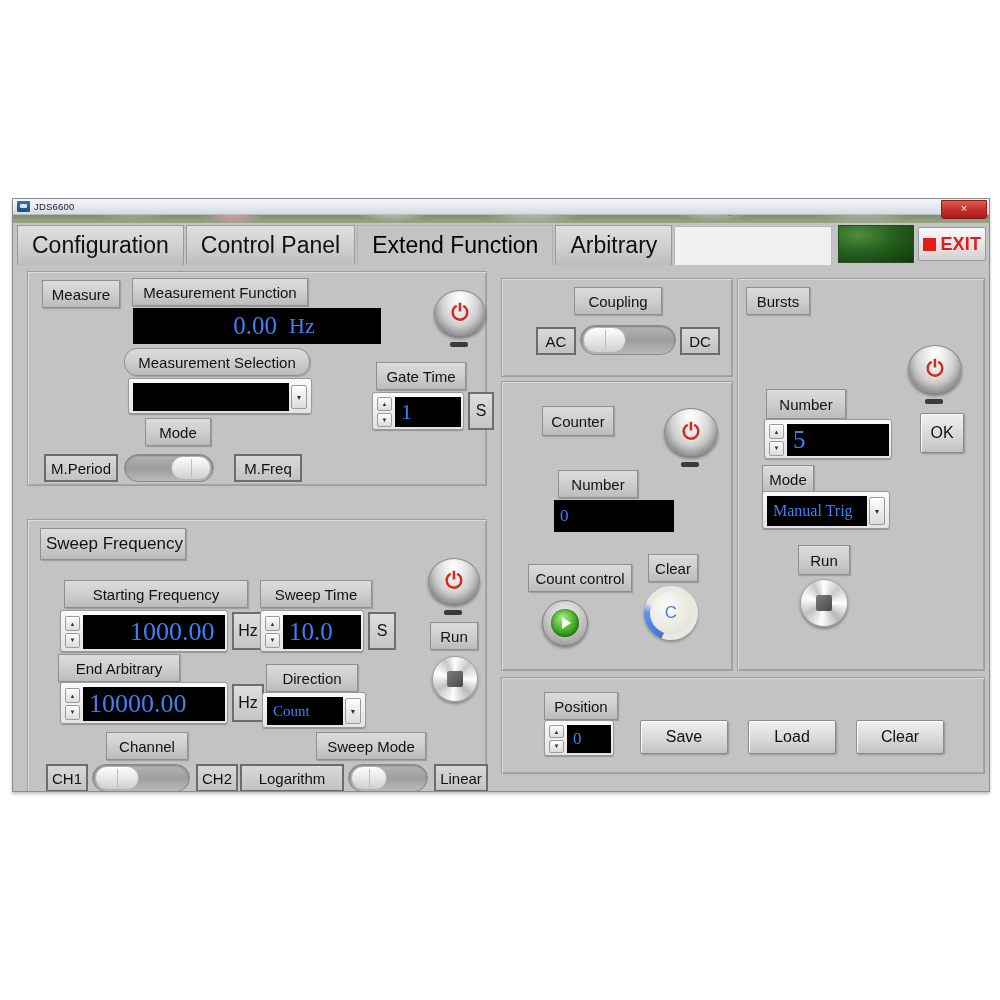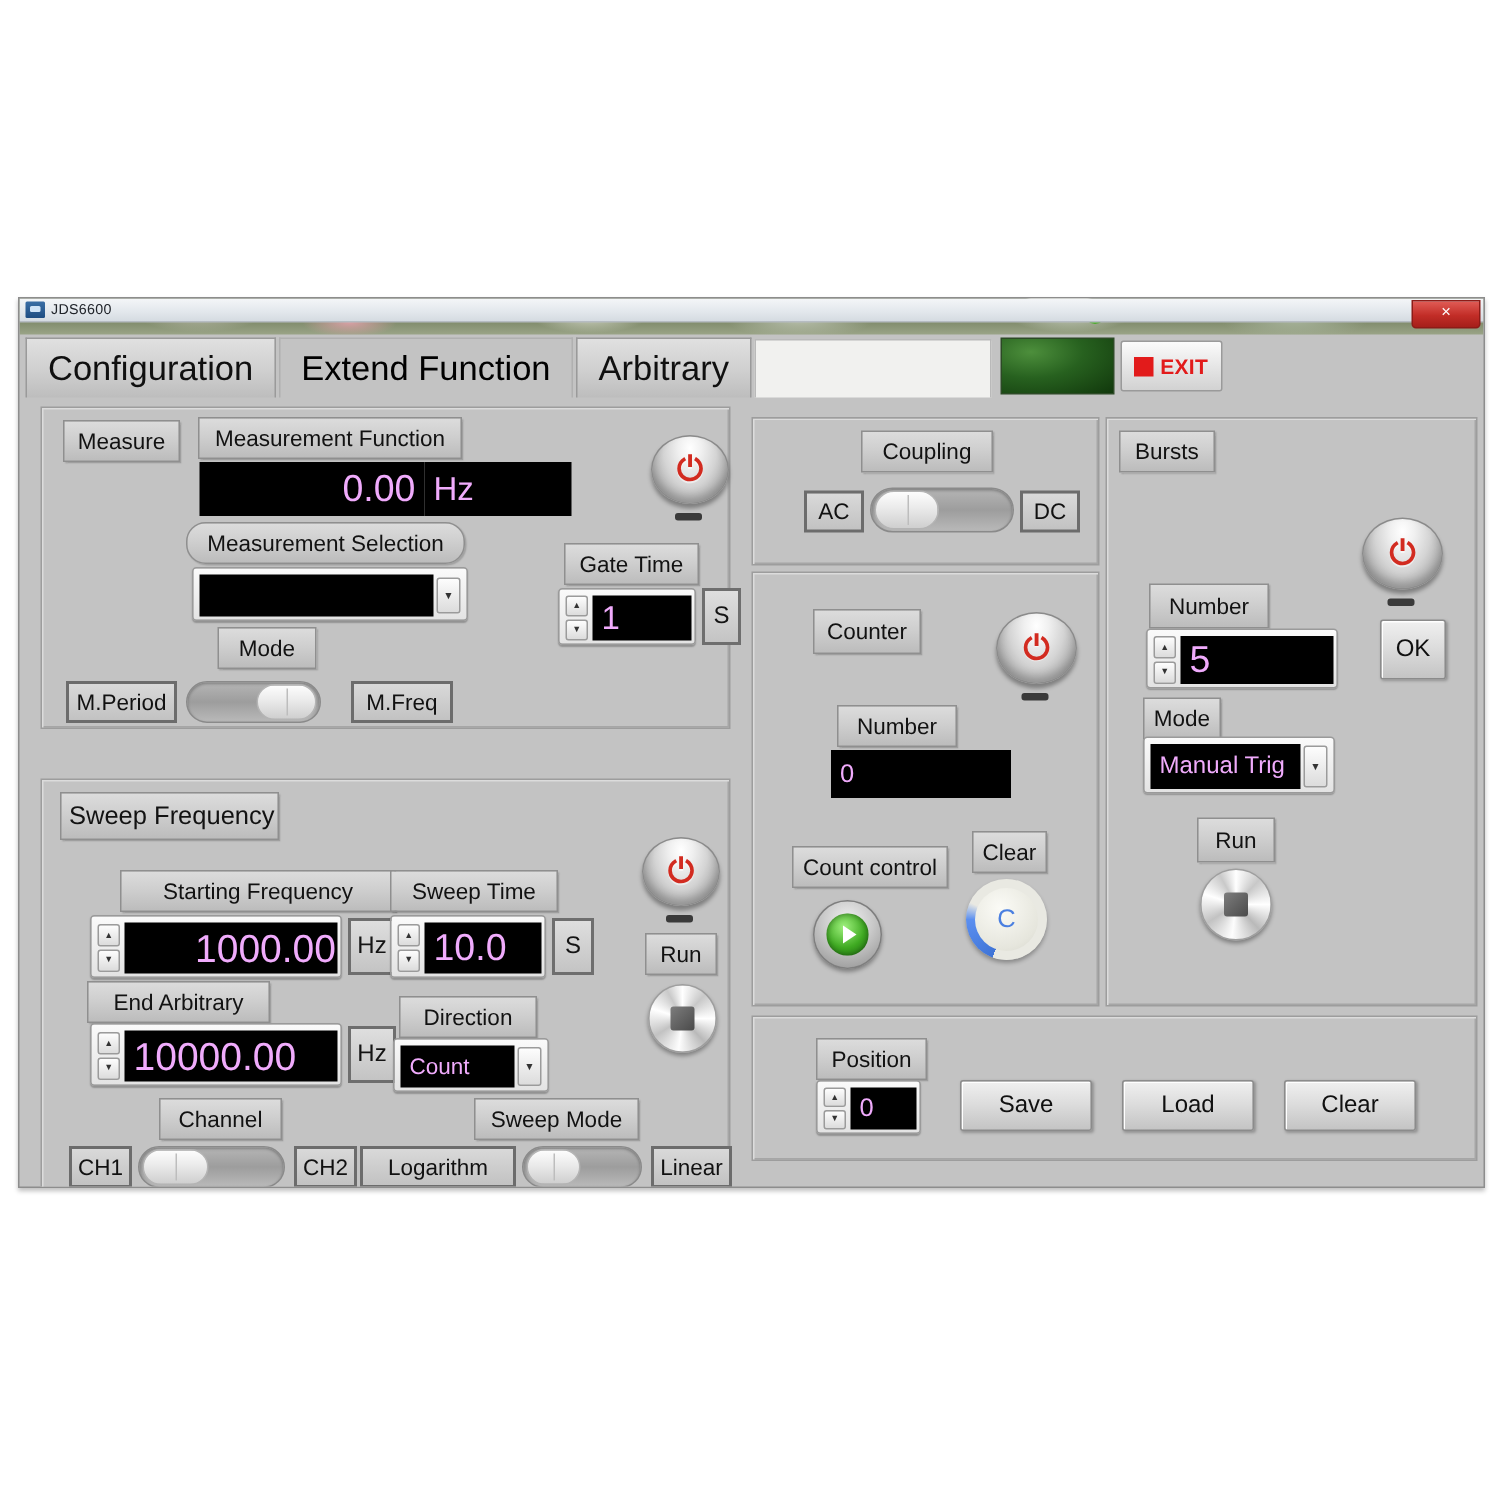--- a/index.html
+++ b/index.html
@@ -91,21 +91,21 @@
     border:1px solid #2d4a26;
   }
   .exit-btn{
     flex:0 0 auto;width:66px;height:32px;align-self:center;
     background:linear-gradient(180deg,#fbfbfb,#e2e2e2 60%,#d2d2d2);
     border:1px solid #9a9a9a;border-radius:2px;
     display:flex;align-items:center;justify-content:center;gap:4px;
     cursor:pointer;
   }
   .exit-sq{width:13px;height:13px;background:#e21b1b;}
-  .exit-label{font-size:14px;color:#e21b1b;font-weight:bold;letter-spacing:.2px;}
+  .exit-label{font-size:18px;color:#e21b1b;font-weight:bold;letter-spacing:.2px;}
 
   
   .panel{
     position:absolute;box-sizing:border-box;
     background:#c3c3c3;
     border:1px solid #9d9d9d;
     box-shadow:inset 1px 1px 0 #dcdcdc, inset -1px -1px 0 #a6a6a6;
   }
   
   .cap{
@@ -114,21 +114,21 @@
     border:1px solid #8f8f8f;
     display:flex;align-items:center;justify-content:center;
     font-size:15px;color:#121212;white-space:nowrap;padding:0 5px;
     box-shadow:1px 1px 1px rgba(0,0,0,.18);
   }
   .cap.tl{justify-content:flex-start;}
   
   .lcd{
     position:absolute;box-sizing:border-box;background:#000;
     display:flex;align-items:center;
-    color:#f0abfc;font-family:Liberation Sans, sans-serif;
+    color:#3b82f6;font-family:Liberation Serif, serif;
     overflow:hidden;
   }
   .lcd.right{justify-content:flex-end;padding-right:6px;}
   .lcd.left{justify-content:flex-start;padding-left:6px;}
   
   .sunk{
     position:absolute;box-sizing:border-box;
     background:linear-gradient(180deg,#fafafa,#e3e3e3);
     border:1px solid #9a9a9a;border-radius:3px;
     box-shadow:0 1px 1px rgba(0,0,0,.25);
@@ -274,20 +274,21 @@
   <div class="green-check"></div>
 
   <div id="titlebar">
     <div class="app-ico"></div>
     <div class="t-text">JDS6600</div>
   </div>
   <div class="win-close">×</div>
 
   <div id="tabbar">
     <div class="tab">Configuration</div>
+    <div class="tab">Control Panel</div>
     <div class="tab active">Extend Function</div>
     <div class="tab">Arbitrary</div>
     <div class="tab-filler"></div>
     <div class="led-green"></div>
     <div class="exit-btn">
       <div class="exit-sq"></div>
       <div class="exit-label">EXIT</div>
     </div>
   </div>
 
@@ -327,21 +328,21 @@
         <div>▼</div>
       </div>
       <div class="lcd left" style="left:22px;top:4px;width:66px;height:30px;font-size:22px;">1</div>
     </div>
     <div class="unit" style="left:440px;top:120px;width:26px;height:38px;">S</div>
   </div>
 
   <div class="panel" style="left:14px;top:295px;width:460px;height:280px;margin-top:25px;">
     <div class="cap tl" style="left:12px;top:8px;width:146px;height:32px;font-size:17px;">Sweep Frequency</div>
 
-    <div class="cap" style="left:52px;top:60px;width:184px;height:28px;">Starting Frequency</div>
+    <div class="cap" style="left:36px;top:60px;width:184px;height:28px;">Starting Frequency</div>
 
     <div class="sunk" style="left:32px;top:90px;width:168px;height:42px;">
       <div class="spin" style="left:4px;top:5px;height:32px;">
         <div>▲</div>
         <div>▼</div>
       </div>
       <div class="lcd left" style="left:22px;top:4px;width:142px;height:34px;font-size:26px;padding-left:47px;">1000.00</div>
     </div>
     <div class="unit" style="left:204px;top:92px;width:32px;height:38px;">Hz</div>
 

